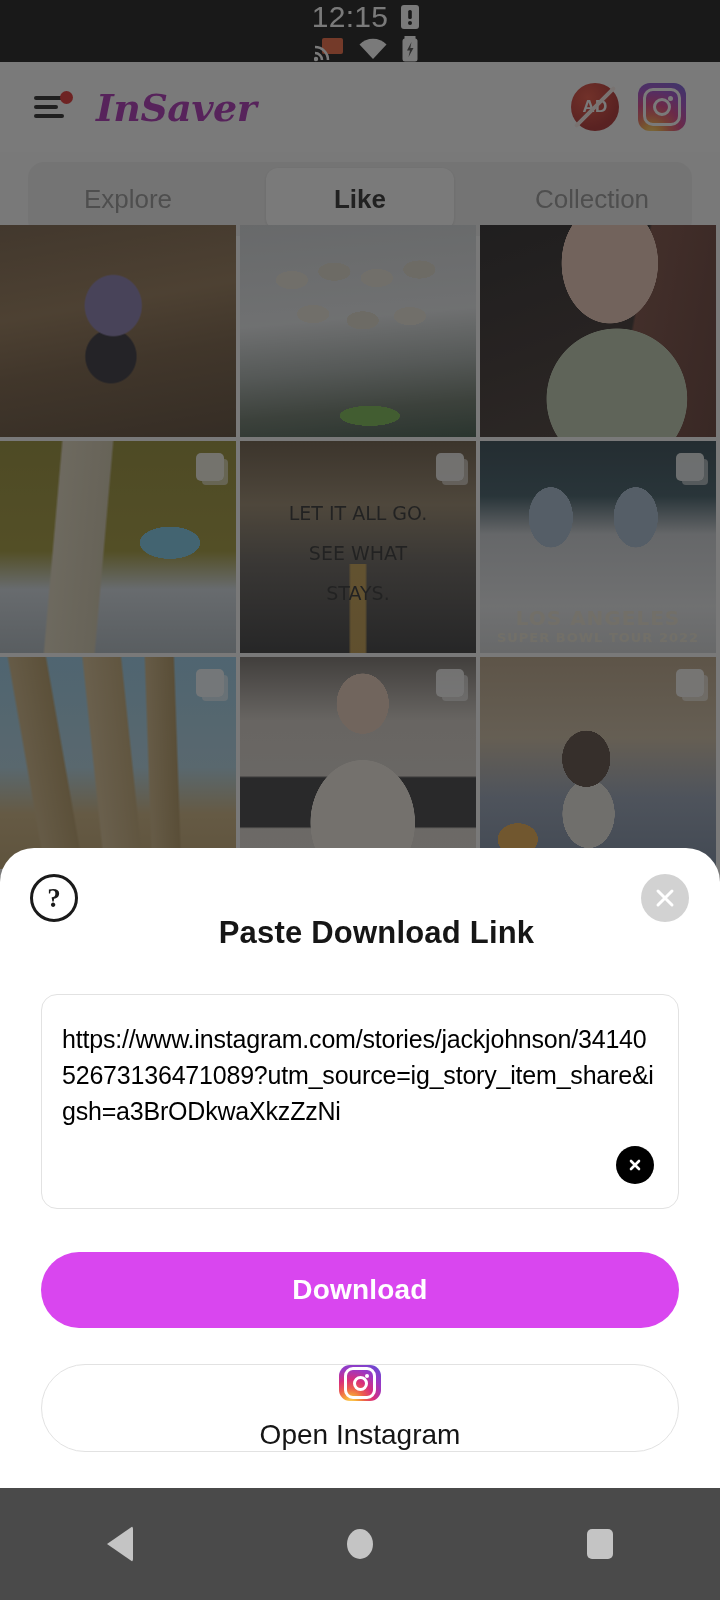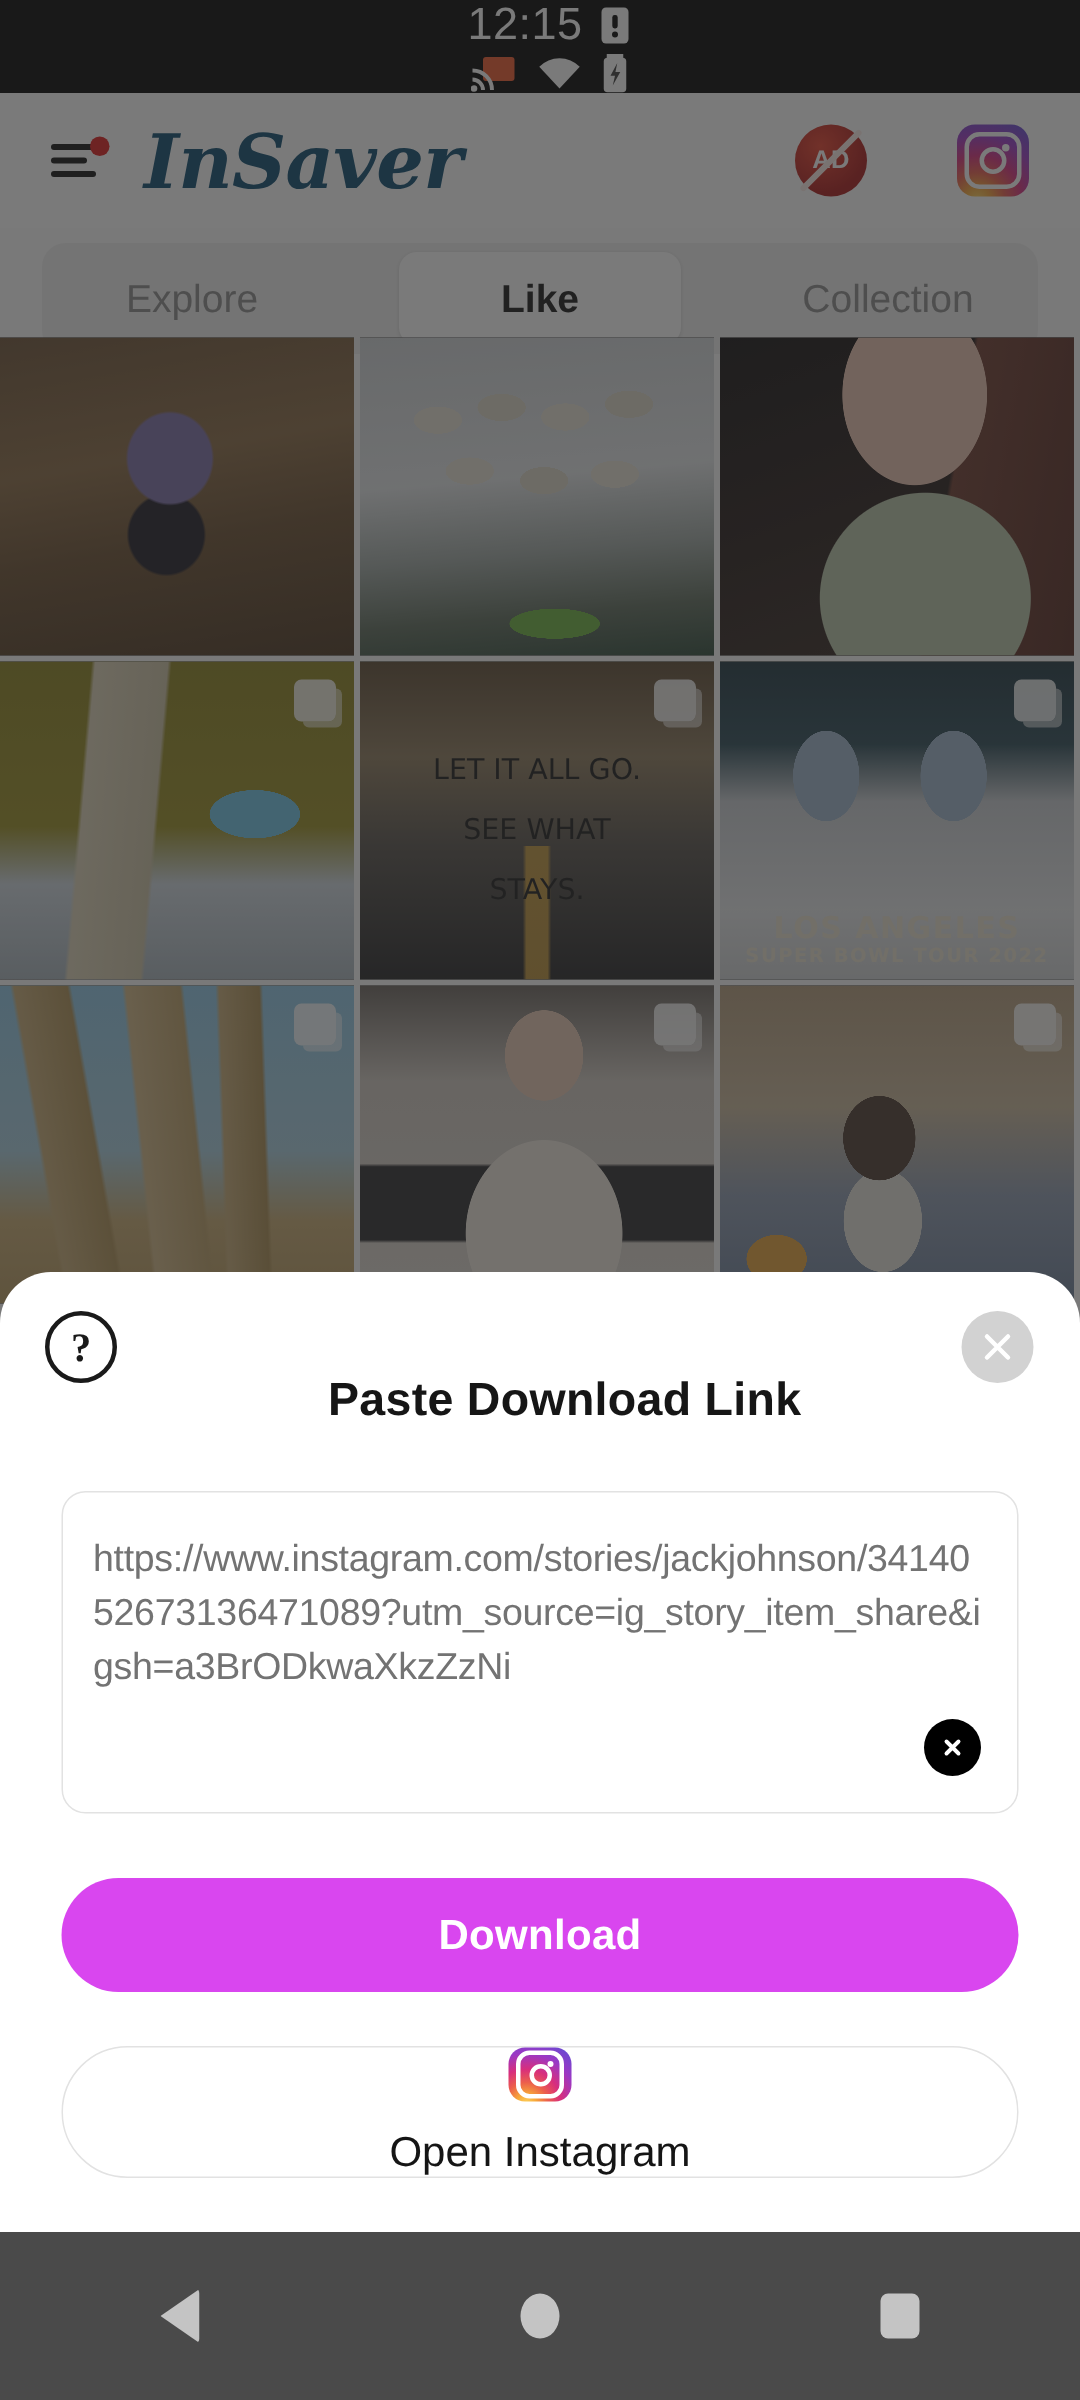--- a/index.html
+++ b/index.html
@@ -77,30 +77,30 @@
   #hamburger-dot {
     position: absolute;
     top: -3px; left: 26px;
     width: 13px; height: 13px;
     border-radius: 50%;
     background: #e01b1b;
   }
   #brand-title {
     font-family: "DejaVu Serif", serif;
     font-style: italic;
-    font-size: 50px;
-    font-weight: 700;
-    color: #0c4a6e;
+    font-size: 38px;
+    font-weight: 700;
+    color: #a21caf;
     letter-spacing: -0.5px;
   }
   #header-actions {
     margin-left: auto;
     display: flex;
     align-items: center;
-    gap: 60px;
+    gap: 19px;
   }
   #ad-badge {
     position: relative;
     width: 48px; height: 48px;
     border-radius: 50%;
     background: radial-gradient(circle at 35% 30%, #e8402c, #a81818 70%);
     display: flex;
     align-items: center;
     justify-content: center;
   }
@@ -282,21 +282,21 @@
     position: absolute;
     left: 41px; top: 146px;
     width: 638px; height: 215px;
     border: 1.5px solid #e2e2e2;
     border-radius: 16px;
     padding: 26px 24px 0 20px;
   }
   #link-text {
     font-size: 25px;
     line-height: 36px;
-    color: #737373;
+    color: #000000;
     word-break: break-all;
     white-space: pre-wrap;
     letter-spacing: -0.2px;
   }
   #clear-btn {
     position: absolute;
     right: 24px; bottom: 24px;
     width: 38px; height: 38px;
     border-radius: 50%;
     background: #000;

